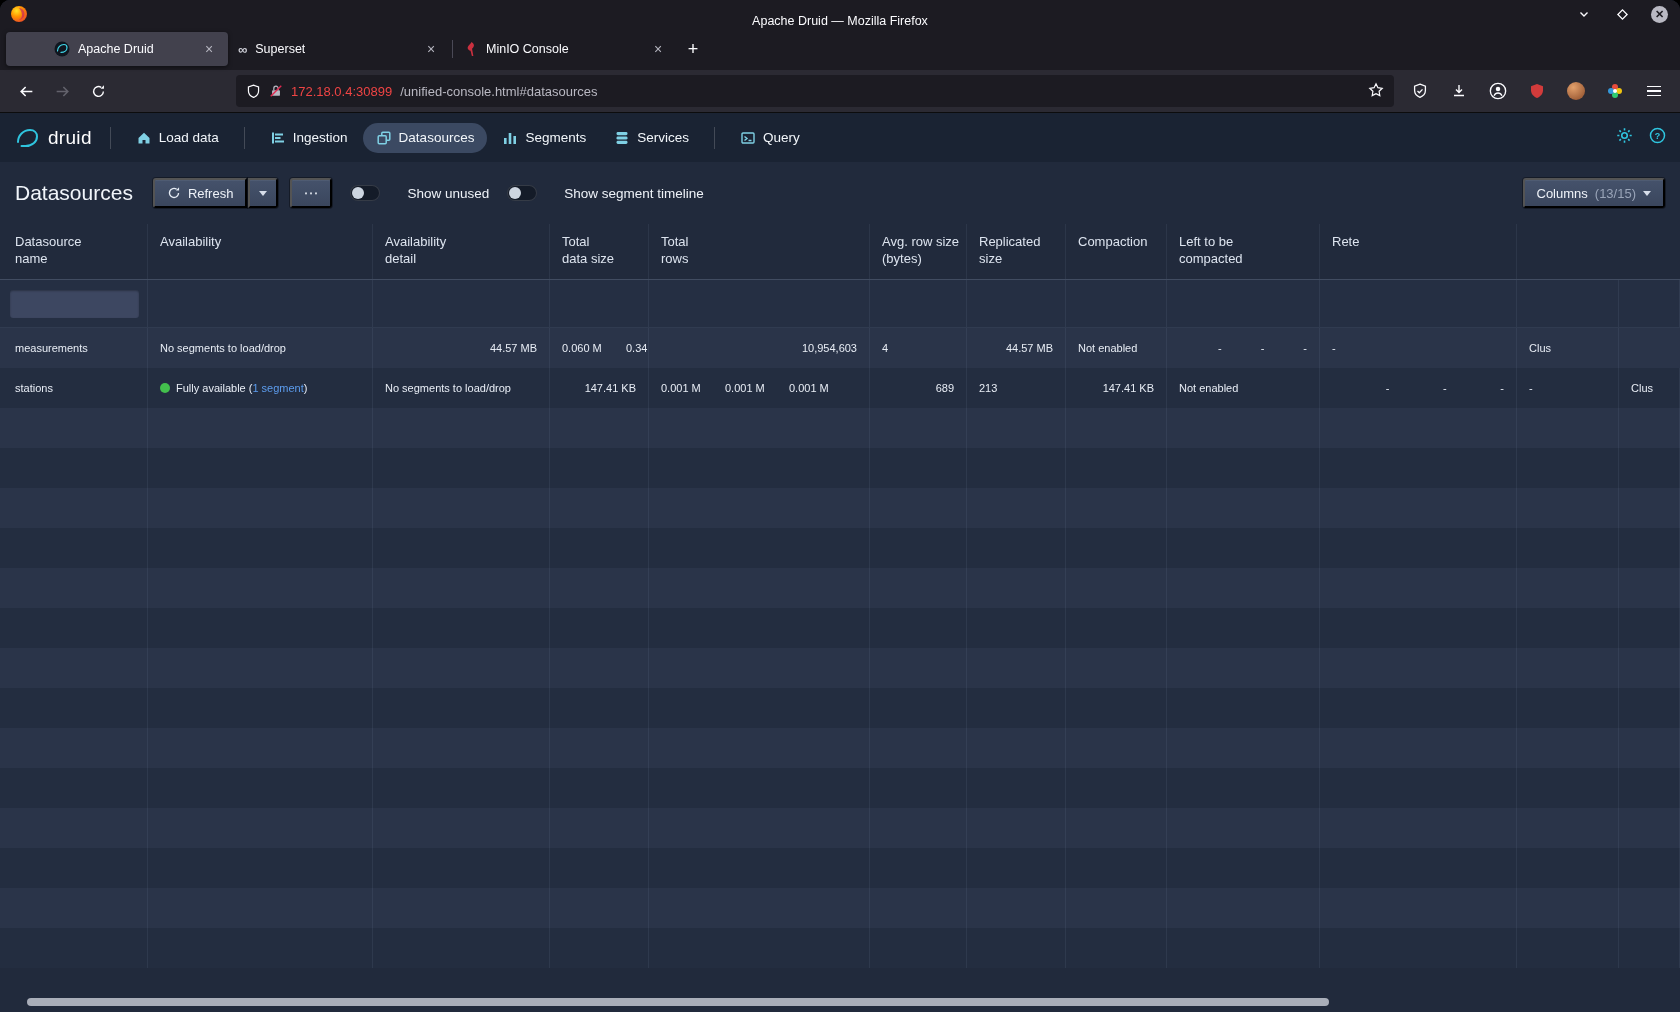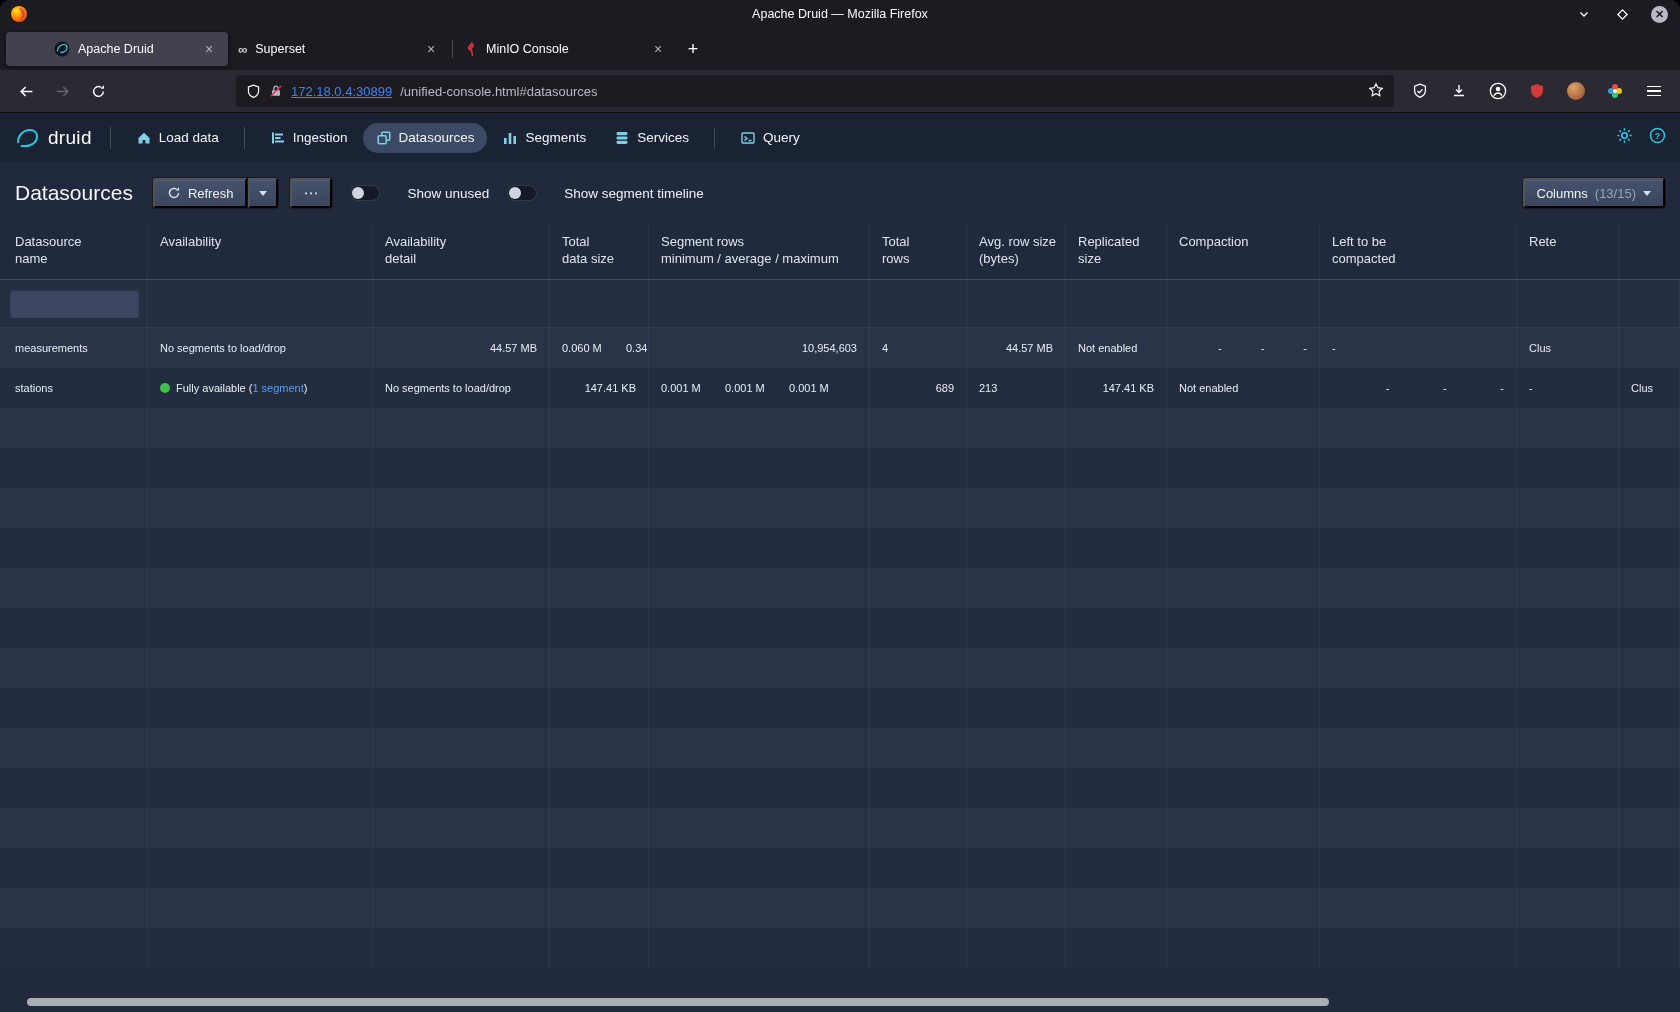--- a/index.html
+++ b/index.html
@@ -3,21 +3,21 @@
 <meta charset="utf-8">
 <style>
   * { box-sizing: border-box; margin: 0; padding: 0; }
   html,body { width:1680px; height:1012px; background:#000; overflow:hidden;
               font-family:"Liberation Sans", sans-serif; }
   .window { width:1680px; height:1012px; position:relative; overflow:hidden;
             border-radius:10px 10px 0 0; background:#212a3c; }
 
   
   .titlebar { height:28px; background:#1c1b22; position:relative; display:flex;
-              align-items:center; justify-content:center; color:#fbfbfe; font-size:12.5px; }
+              align-items:flex-end; justify-content:center; color:#fbfbfe; font-size:12.5px; }
   .fx-logo { position:absolute; left:10px; top:5px; width:18px; height:18px; }
   .win-controls { position:absolute; right:12px; top:0; height:28px; display:flex; gap:20px; align-items:center; }
   .win-btn { width:18px; height:18px; display:flex; align-items:center; justify-content:center; }
   .close-circle { width:17px; height:17px; border-radius:50%; background:#b9b9c3; color:#1c1b22;
                   font-size:11px; display:flex; align-items:center; justify-content:center; font-weight:bold; }
 
   
   .tabbar { height:42px; background:#1c1b22; display:flex; align-items:flex-end; padding:0 6px; }
   .tab { height:34px; margin-bottom:4px; width:222px; display:flex; align-items:center; gap:8px;
          padding:0 10px; border-radius:4px; color:#fbfbfe; font-size:12.5px; }
@@ -27,21 +27,21 @@
   .tab-sep { width:1px; height:18px; background:#4a4956; margin:0 2px 12px 2px; }
   .newtab { width:32px; height:30px; margin-bottom:6px; color:#fbfbfe; font-size:18px;
             display:flex; align-items:center; justify-content:center; border-radius:4px; }
 
   
   .toolbar { height:43px; background:#2b2a33; display:flex; align-items:center; padding:0 10px;
              gap:4px; border-bottom:1px solid #0c0c0d; }
   .tool-btn { width:32px; height:32px; border-radius:4px; display:flex; align-items:center; justify-content:center; }
   .urlbar { flex:1; height:32px; background:#1c1b22; border-radius:4px; display:flex; align-items:center;
             padding:0 10px; gap:8px; margin-left:118px; margin-right:6px; font-size:13px; }
-  .url-host { color:#3b82f6; white-space:nowrap;text-decoration:underline; }
+  .url-host { color:#ef4444; white-space:nowrap; }
   .url-path { color:#b9b8c2; white-space:nowrap; }
   .star-wrap { margin-left:auto; }
   .right-icons { display:flex; align-items:center; gap:7px; }
   .avatar { width:18px; height:18px; border-radius:50%;
             background:radial-gradient(circle at 35% 30%, #e3a06b, #8a4a28); display:block; }
   .burger { display:flex; flex-direction:column; gap:3px; }
   .burger i { width:14px; height:1.6px; background:#fbfbfe; display:block; }
 
   
   .druidbar { height:49px; background:#1a2333; display:flex; align-items:center; padding:0 14px; gap:2px; }
@@ -356,24 +356,20 @@
         </div>
       <div class="h-cell">
           <div>Availability</div>
           <div>detail</div>
         </div>
       <div class="h-cell">
           <div>Total</div>
           <div>data size</div>
         </div>
       <div class="h-cell">
-          <div>Segment rows</div>
-          <div>minimum / average / maximum</div>
-        </div>
-      <div class="h-cell">
           <div>Total</div>
           <div>rows</div>
         </div>
       <div class="h-cell">
           <div>Avg. row size</div>
           <div>(bytes)</div>
         </div>
       <div class="h-cell">
           <div>Replicated</div>
           <div>size</div>

